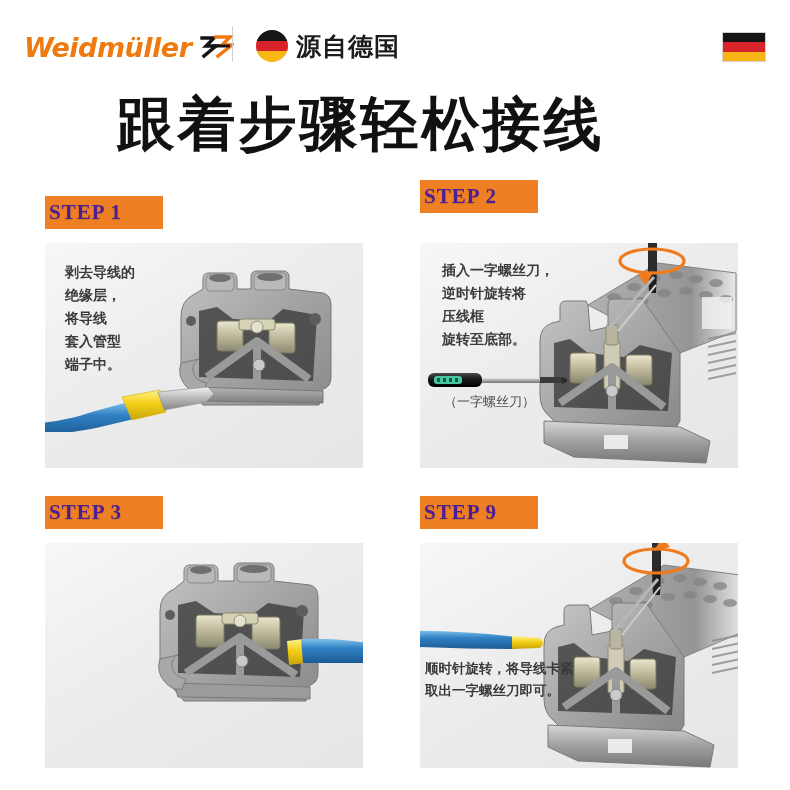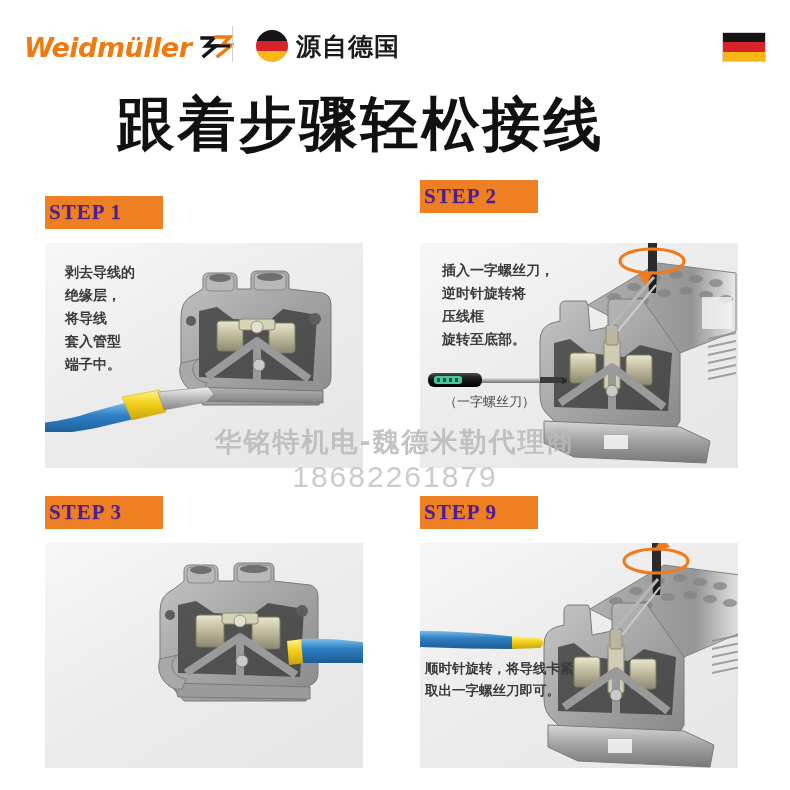--- a/index.html
+++ b/index.html
@@ -486,18 +486,14 @@
               <stop offset="0.45" stop-color="#f3cf18"></stop>
               <stop offset="1" stop-color="#c9a40b"></stop>
           </linearGradient>
         </defs>
         <path d="M0 12 Q80 10 142 18 L142 30 Q80 30 0 26 Z" fill="url(#wb4)"></path>
         <path d="M138 17 L166 19 Q172 24 166 29 L138 30 Z" fill="url(#wy4)"></path>
       </svg>
     </div>
   </div>
 
-  <div class="watermark">
-    <div class="wm-line1">华铭特机电-魏德米勒代理商</div>
-    <div class="wm-line2">18682261879</div>
-  </div>
 
 </div>
 
 </body></html>

